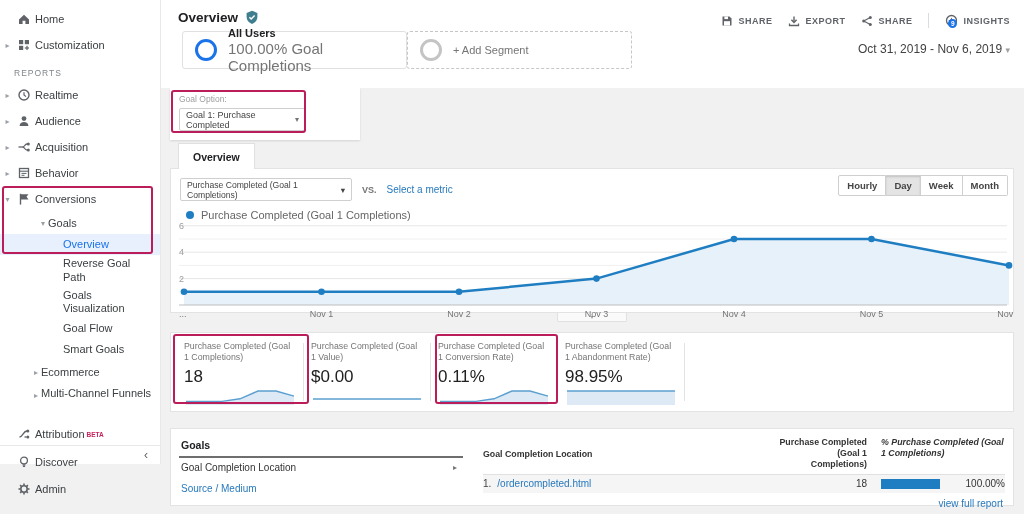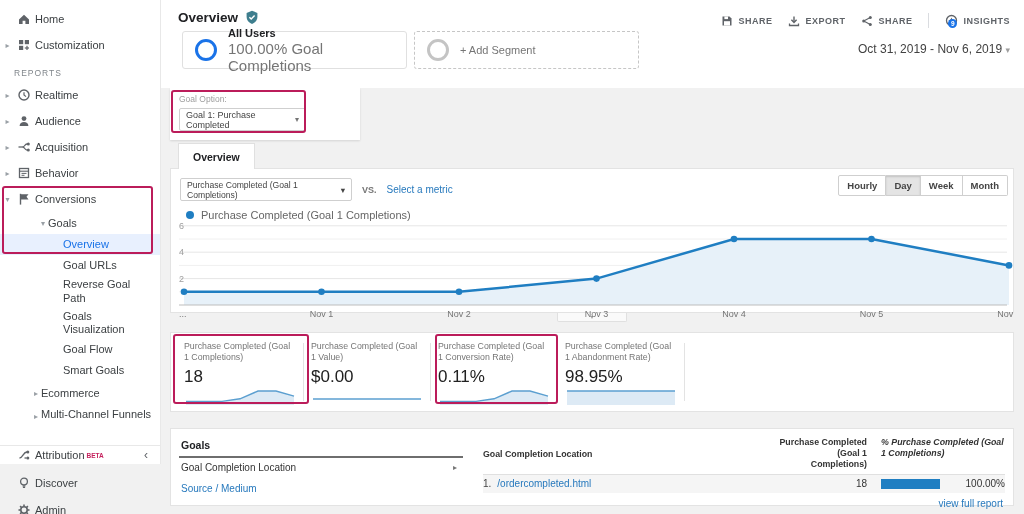--- a/index.html
+++ b/index.html
@@ -29,21 +29,21 @@
   .top-band { height:88px; background:#fff; position:relative; }
   .title-row { display:flex; align-items:center; padding:10px 0 0 17px; }
   .page-title { font-size:13.5px; font-weight:bold; color:#202124; }
   .title-badge { margin-left:7px; display:flex; }
   .toolbar { position:absolute; right:14px; top:13px; display:flex; align-items:center; gap:16px; }
   .tb-item { display:flex; align-items:center; gap:5px; font-size:9px; letter-spacing:.5px; color:#5f6368; font-weight:bold; cursor:pointer; }
   .tb-divider { width:1px; height:15px; background:#dadce0; }
   .insights-wrap { position:relative; }
   .insights-badge { position:absolute; left:3px; top:5px; background:#1a73e8; color:#fff; font-size:6.5px;
     width:9px; height:9px; border-radius:50%; display:flex; align-items:center; justify-content:center; font-weight:bold; }
-  .segments-row { display:flex; gap:7px; padding:6px 0 0 21px; }
+  .segments-row { display:flex; padding:6px 0 0 21px; }
   .seg-card { width:225px; height:38px; border:1px solid #e0e0e0; border-radius:3px; background:#fff;
     display:flex; align-items:center; padding-left:12px; gap:11px; cursor:pointer; }
   .seg-card.dashed { border:1px dashed #c6c6c6; color:#757575; }
   .ring { width:22px; height:22px; border-radius:50%; border:3px solid #1a73e8; flex:none; }
   .ring.gray { border-color:#c4c4c4; }
   .seg-name { font-size:11px; font-weight:bold; color:#202124; }
   .seg-detail { font-size:15px; color:#757575; margin-top:1px; }
   .add-seg-label { font-size:11px; color:#757575; }
   .date-range { position:absolute; right:14px; top:42px; font-size:12px; color:#424242; cursor:pointer; }
   .date-range .dd { color:#9e9e9e; font-size:9px; }
@@ -194,23 +194,20 @@
         </svg>
       </span>
     <span class="lbl">Conversions</span>
   </div>
   <div class="sub1">
     <span class="arr">▾</span>
     <span>Goals</span>
   </div>
   <div class="sub2 active">
     <span>Overview</span>
-  </div>
-  <div class="sub2">
-    <span>Goal URLs</span>
   </div>
   <div class="sub2">
     <span>Reverse Goal Path</span>
   </div>
   <div class="sub2" style="width:150px">
     <span class="wrap2">Goals Visualization</span>
   </div>
   <div class="sub2">
     <span>Goal Flow</span>
   </div>

